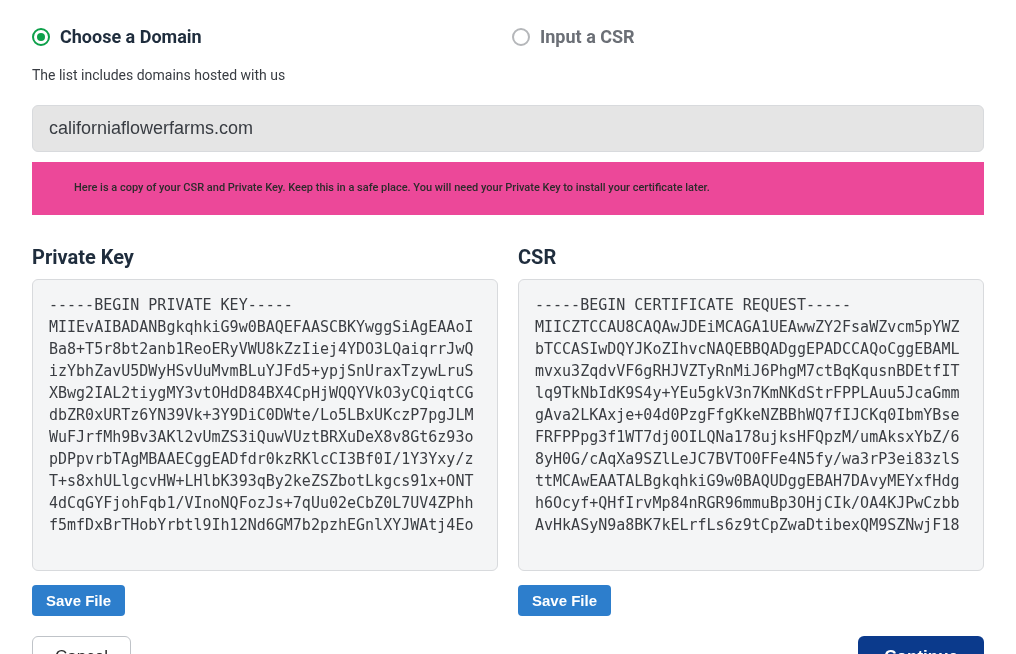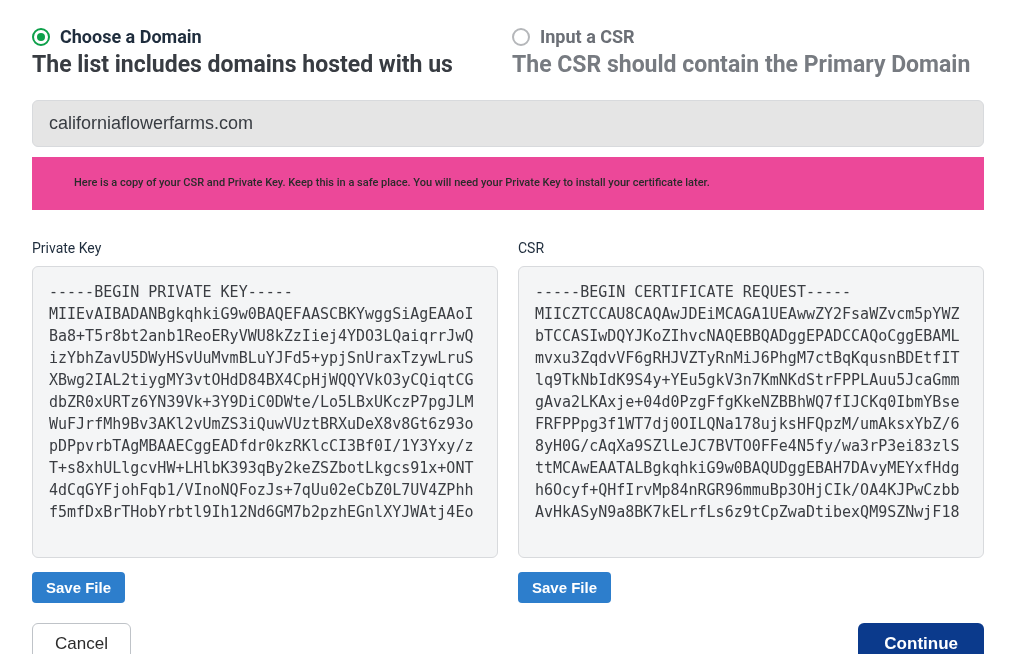--- a/index.html
+++ b/index.html
@@ -47,24 +47,23 @@
     }
     .radio-label {
       font-weight: 700;
       font-size: 18px;
       color: #1f2d3d;
     }
     .radio-label.dim {
       color: #6b6f76;
     }
     .option-sub {
-      font-size: 23px;
+      font-size: 14px;
       color: #383c42;
-      margin-top: 4px;
-      font-weight: bold;
+      margin-top: 20px;
     }
     .option-sub.dim {
       color: #777b81;
     }
     .domain-input {
       width: 100%;
       margin-top: 22px;
       padding: 12px 16px;
       font-size: 18px;
       border: 1px solid #d8dadd;
@@ -84,22 +83,22 @@
     .key-row {
       display: flex;
       gap: 20px;
       margin-top: 30px;
     }
     .key-col {
       flex: 1;
       min-width: 0;
     }
     .key-label {
-      font-weight: 400;
-      font-size: 14px;
+      font-weight: 700;
+      font-size: 20px;
       color: #1f2d3d;
       margin-bottom: 10px;
     }
     textarea.codebox {
       width: 100%;
       height: 292px;
       border: 1px solid #d8dadd;
       border-radius: 6px;
       background: #f4f5f6;
       padding: 14px 16px;
@@ -162,21 +161,20 @@
         </span>
       <span class="radio-label">Choose a Domain</span>
     </div>
     <div class="option-sub">The list includes domains hosted with us</div>
   </div>
   <div class="option-col">
     <div class="radio-row">
       <span class="radio"></span>
       <span class="radio-label dim">Input a CSR</span>
     </div>
-    <div class="option-sub dim">The CSR should contain the Primary Domain</div>
   </div>
 </div>
 
 <input class="domain-input" type="text" value="californiaflowerfarms.com" style="">
 
 <div class="notice">Here is a copy of your CSR and Private Key. Keep this in a safe place. You will need your Private Key to install your certificate later.</div>
 
 <div class="key-row">
   <div class="key-col">
     <div class="key-label">Private Key</div>

